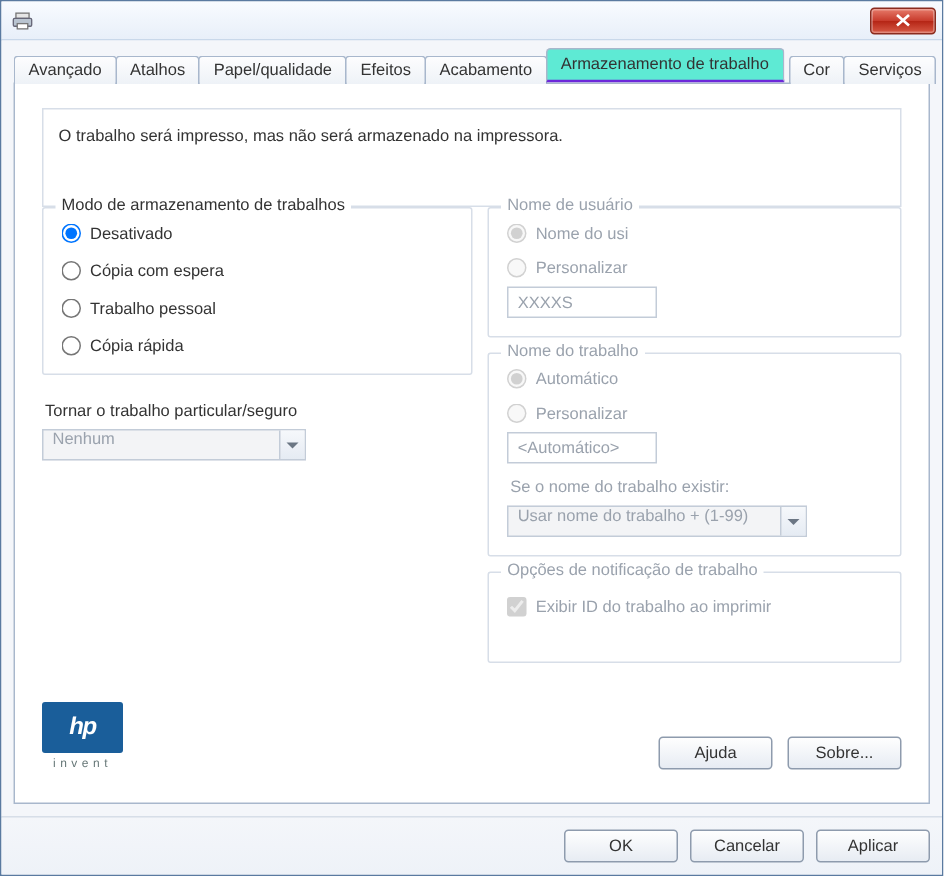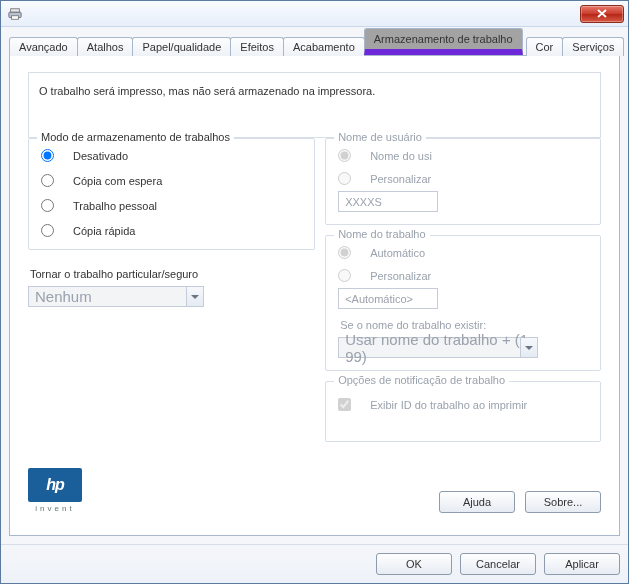--- a/index.html
+++ b/index.html
@@ -70,22 +70,22 @@
     border-top-left-radius: 3px;
     border-top-right-radius: 3px;
     color: #333;
     cursor: pointer;
     position: relative;
     top: 1px;
     white-space: nowrap;
     font-size: 11px;
   }
   .tab.active {
-    background: #a3a3a3;
-    border-bottom: 6px solid #6d28d9;
+    background: #5eead4;
+    border-bottom: 2px solid #6d28d9;
     top: 0;
     padding-top: 4px;
     padding-bottom: 4px;
     z-index: 3;
   }
   .tab.right-gap { margin-left: 4px; }
 
   .tabpanel {
     flex: 1;
     background: #fff;
@@ -125,40 +125,40 @@
     padding: 0 4px;
     font-size: 11px;
     color: #333;
   }
   .groupbox.disabled .option label,
   .groupbox.disabled .legend,
   .groupbox.disabled .static,
   .disabled-text { color: #9aa2ad; }
   .radio-list { display: flex; flex-direction: column; gap: 12px; }
   .radio-list.tight { gap: 10px; }
-  .option { display: flex; align-items: flex-end; gap: 19px; }
+  .option { display: flex; align-items: flex-end; gap: 6px; }
   .option input[type="radio"] { width: 13px; height: 13px; margin: 0; }
   .option input[type="checkbox"] { width: 13px; height: 13px; margin: 0; }
   .option label { font-size: 11px; }
 
   .section-label {
     font-size: 11px;
     margin: 18px 0 6px 2px;
   }
 
   .combo {
     display: flex;
     width: 176px;
     height: 21px;
     border: 1px solid #c3ccd8;
     background: #fdfdfe;
-    align-items: center;
+    align-items: flex-start;
     padding-left: 6px;
     color: #666;
-    font-size: 15px;
+    font-size: 11px;
     position: relative;
   }
   .combo.disabled { background: #f3f4f6; color: #9aa2ad; }
   .combo .caret {
     position: absolute; right: 0; top: 0; bottom: 0;
     width: 17px;
     border-left: 1px solid #c3ccd8;
     background: linear-gradient(#f6f8fb, #e5ebf3);
     display: flex; align-items: center; justify-content: center;
   }

